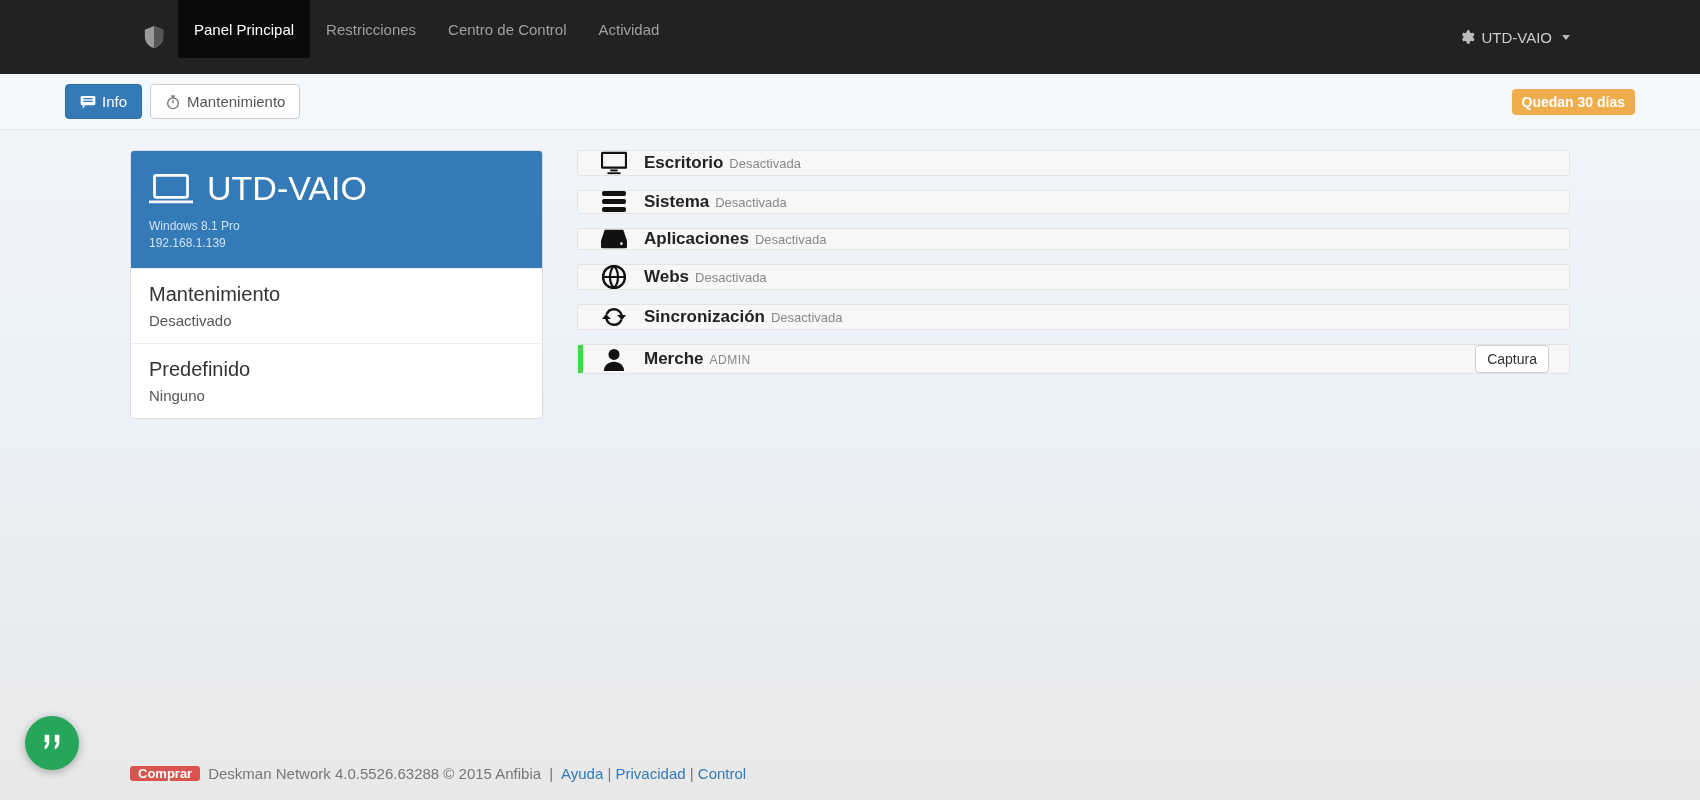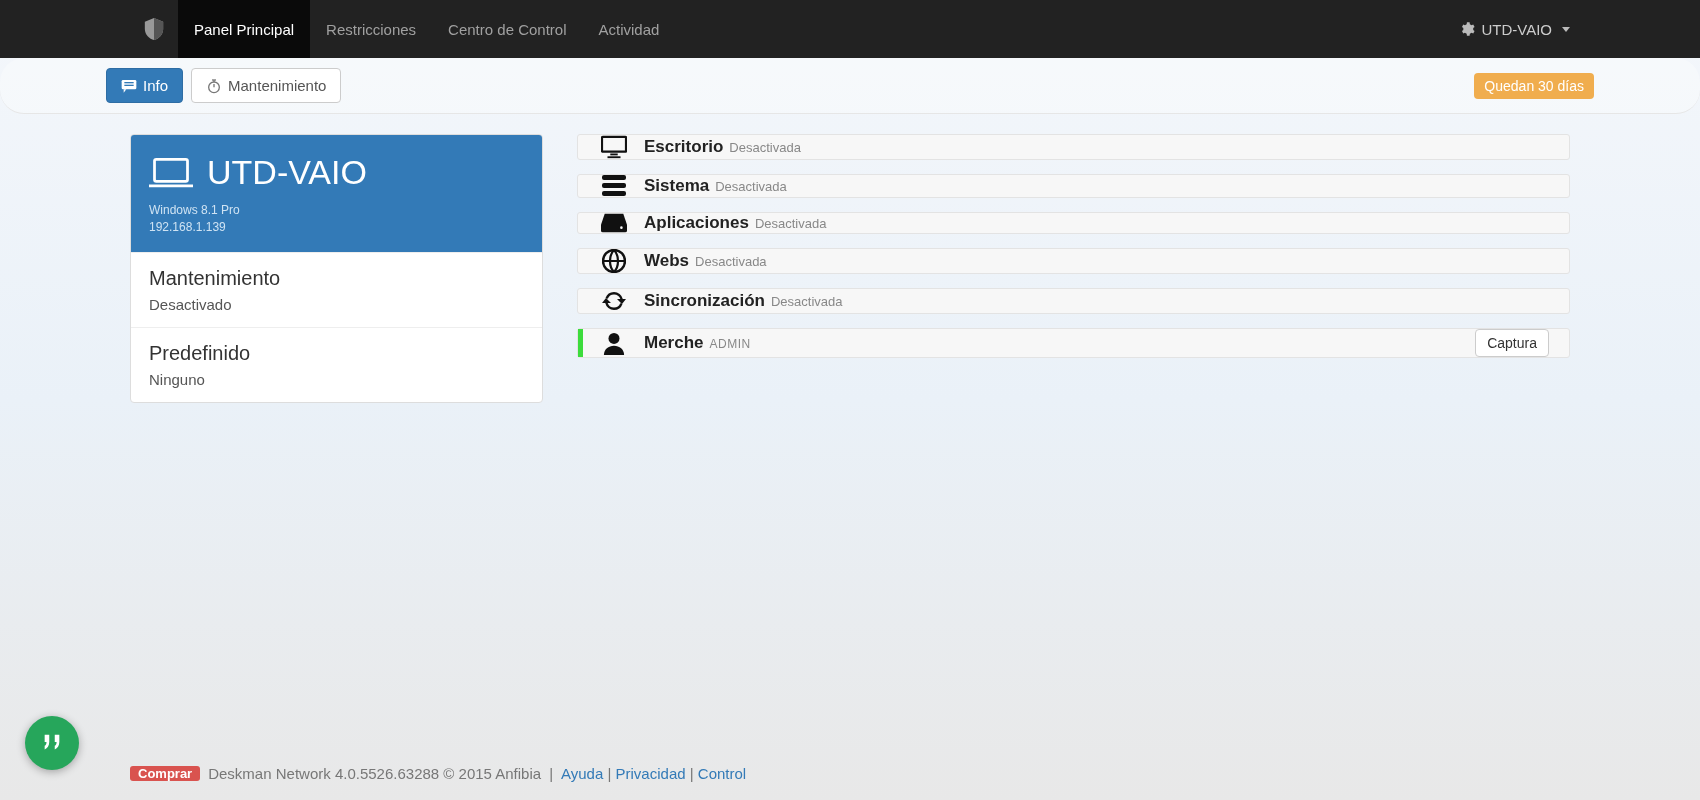--- a/index.html
+++ b/index.html
@@ -9,21 +9,21 @@
   background: linear-gradient(to bottom, #f4f7fb 0%, #eaf1f8 50%, #e8e8e8 100%);
   color: #333;
   min-height: 800px;
   position: relative;
 }
 
 
 .navbar {
   background: #222;
   color: #999;
-  height: 58px;
+  height: 74px;
   display: flex;
   padding: 0 130px;
 }
 .navbar-brand {
   width: 48px;
   display: flex;
   align-items: center;
   justify-content: center;
 }
 .navbar-nav {
@@ -56,26 +56,25 @@
   display: inline-block;
   width: 0; height: 0;
   border-left: 4px solid transparent;
   border-right: 4px solid transparent;
   border-top: 5px solid #bbb;
   margin-left: 4px;
 }
 
 
 .subbar {
-  padding: 10px 106px;
+  padding: 10px 65px;
   display: flex;
   align-items: center;
   border-bottom: 1px solid #e6e6e6;
   background: rgba(255,255,255,0.3);
-  border-radius: 24px;
 }
 .btn {
   display: inline-flex;
   align-items: center;
   gap: 6px;
   padding: 8px 14px;
   border-radius: 4px;
   font-size: 15px;
   cursor: pointer;
   border: 1px solid #ccc;
@@ -87,21 +86,21 @@
   border-color: #2e6da4;
   color: #fff;
 }
 .btn + .btn { margin-left: 8px; }
 .badge-trial {
   margin-left: auto;
   background: #f0ad4e;
   color: #fff;
   padding: 5px 10px;
   border-radius: 4px;
-  font-weight: normal;
+  font-weight: bold;
   font-size: 14px;
 }
 
 
 .container {
   padding: 20px 130px 100px 130px;
   display: flex;
   gap: 34px;
 }
 .left-col { width: 413px; flex-shrink: 0; }

